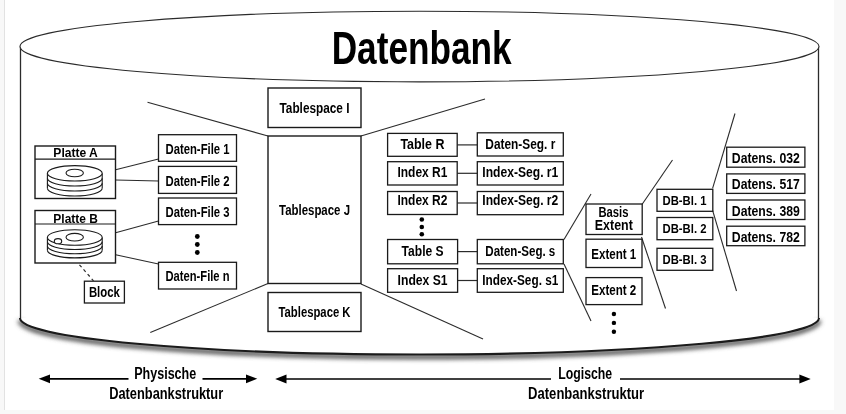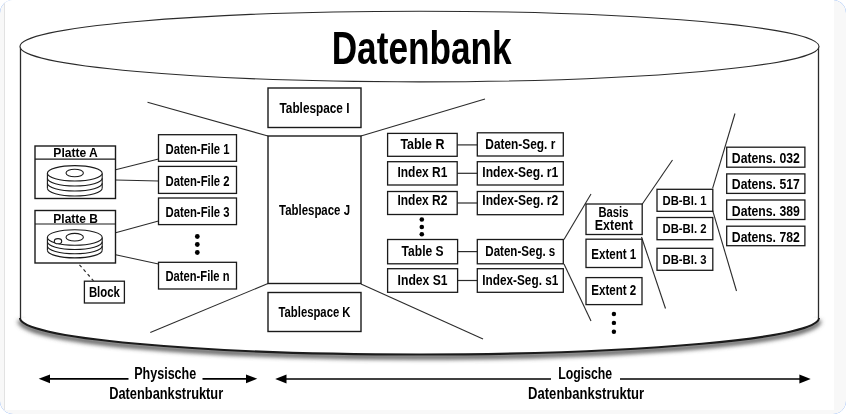--- a/index.html
+++ b/index.html
@@ -1,16 +1,16 @@
 <!DOCTYPE html>
 <html><head>
 <meta charset="utf-8">
 <style>
 html,body{margin:0;padding:0;background:#ffffff;}
-#stage{position:relative;width:846px;height:414px;overflow:hidden;background:#3b82f6;font-family:"Liberation Sans",sans-serif;border-radius:13px;}
+#stage{position:relative;width:846px;height:414px;overflow:hidden;background:#3b82f6;font-family:"Liberation Sans",sans-serif;}
 svg text{font-family:"Liberation Sans",sans-serif;font-weight:bold;fill:#000;}
 </style>
 </head>
 <body>
 <div id="stage">
 <svg width="846" height="414" viewBox="0 0 846 414" xmlns="http://www.w3.org/2000/svg">
 <defs>
 <filter id="blur1" x="-20%" y="-20%" width="140%" height="140%">
           <feGaussianBlur stdDeviation="1.9"></feGaussianBlur>
         </filter>

